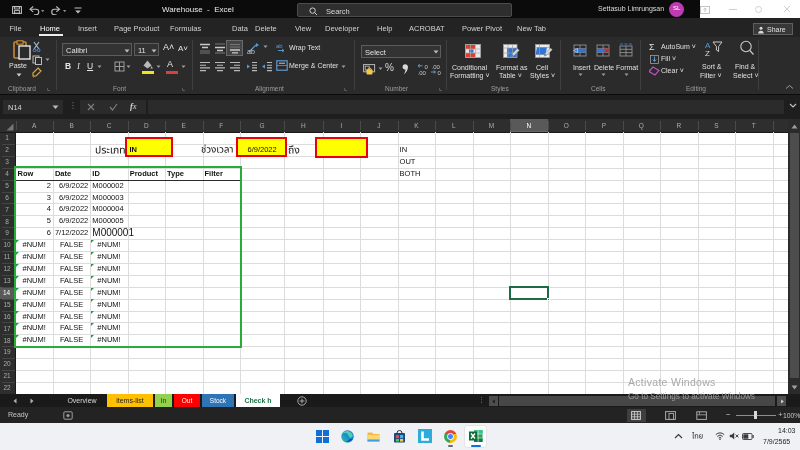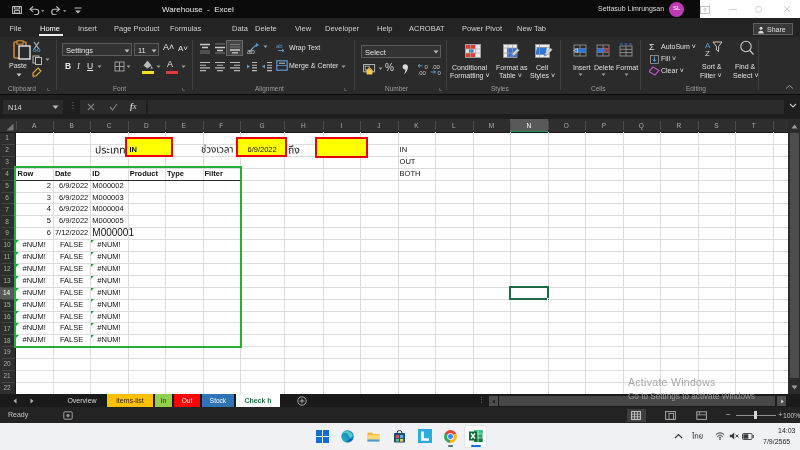--- a/index.html
+++ b/index.html
@@ -22,20 +22,27 @@
   <svg class="abs" style="left:51px;top:6px" width="16" height="9" viewBox="0 0 16 9">
     <path d="M8,3.2 h-4.5 a2.8,2.8 0 0 0 0,5.6 h2" fill="none" stroke="#c0c0c0" stroke-width="1.1"></path>
     <path d="M5.3,0.5 L8.5,3.2 L5.3,5.9" fill="none" stroke="#c0c0c0" stroke-width="1.1"></path>
     <path d="M12,4 h3.4 l-1.7,2.2 z" fill="#8a8a8a"></path>
   </svg>
   <svg class="abs" style="left:74px;top:7px" width="8" height="7" viewBox="0 0 8 7">
     <path d="M0.5,1 h7" stroke="#c0c0c0" stroke-width="1"></path>
     <path d="M1.2,3.5 h5.6 l-2.8,3 z" fill="#c0c0c0"></path>
   </svg>
   <div class="t" style="left:162px;top:4.5px;font-size:8px;color:#ececec">Warehouse&nbsp; -&nbsp; Excel</div>
+  <div class="abs" style="left:297px;top:3px;width:215px;height:14px;background:#2e2e2e;border:1px solid #4c4c4c;border-radius:2px">
+    <svg class="abs" style="left:11px;top:2.5px" width="9" height="9" viewBox="0 0 9 9">
+      <circle cx="3.6" cy="3.6" r="2.7" fill="none" stroke="#cfcfcf" stroke-width="1"></circle>
+      <path d="M5.7,5.7 L8,8" stroke="#cfcfcf" stroke-width="1"></path>
+    </svg>
+    <div class="t" style="left:28px;top:2.5px;font-size:7.5px;color:#d6d6d6">Search</div>
+  </div>
   <div class="t" style="left:598px;top:5px;font-size:7px;color:#dcdcdc">Settasub Limrungsan</div>
   <div class="abs" style="left:669px;top:2px;width:15px;height:15px;border-radius:50%;background:#bf3bb4"></div>
   <div class="t" style="left:673px;top:5px;font-size:6px;color:#fff">SL</div>
   <svg class="abs" style="left:700px;top:6px" width="10" height="8" viewBox="0 0 10 8">
     <rect x="0.5" y="0.5" width="9" height="7" fill="none" stroke="#bdbdbd" stroke-width="0.9"></rect>
     <path d="M5,6 V2.5 M3.4,3.8 L5,2.2 L6.6,3.8" fill="none" stroke="#bdbdbd" stroke-width="0.9"></path>
   </svg>
   <div class="abs" style="left:729px;top:9px;width:8px;height:1.2px;background:#cfcfcf"></div>
   <div class="abs" style="left:755px;top:5.5px;width:7px;height:7px;border:1.2px solid #cfcfcf;border-radius:3.5px"></div>
   <svg class="abs" style="left:783px;top:5px" width="8" height="8" viewBox="0 0 8 8">
@@ -109,21 +116,21 @@
   </svg>
   <svg class="abs" style="left:31px;top:30px" width="12" height="11" viewBox="0 0 12 11">
     <path d="M7,1 l3,3 l-5,5 l-3,0 l0,-3 z" fill="none" stroke="#d9a741" stroke-width="1.2"></path>
     <path d="M2,9.5 l3,0 l-3,1 z" fill="#d9a741"></path>
   </svg>
   <svg class="abs" style="left:45px;top:21px" width="5" height="4" viewBox="0 0 5 4">
       <path d="M0.5,0.5 l2,2.5 l2,-2.5 z" fill="#9d9d9d"></path>
     </svg>
 
   <div class="abs" style="left:62px;top:6px;width:70px;height:13px;background:#333;border:1px solid #5c5c5c">
-    <div class="t" style="left:3px;top:2px;font-size:7.5px;color:#e2e2e2">Settings</div>
+    <div class="t" style="left:3px;top:2px;font-size:7.5px;color:#e2e2e2">Calibri</div>
     <svg class="abs" style="left:61px;top:4.5px" width="6" height="4" viewBox="0 0 6 4">
         <path d="M0.5,0.5 l2.5,3 l2.5,-3 z" fill="#bdbdbd"></path>
       </svg>
   </div>
   <div class="abs" style="left:134px;top:6px;width:25px;height:13px;background:#333;border:1px solid #5c5c5c">
     <div class="t" style="left:3px;top:2px;font-size:7.5px;color:#e2e2e2">11</div>
     <svg class="abs" style="left:16px;top:4.5px" width="6" height="4" viewBox="0 0 6 4">
         <path d="M0.5,0.5 l2.5,3 l2.5,-3 z" fill="#bdbdbd"></path>
       </svg>
   </div>

